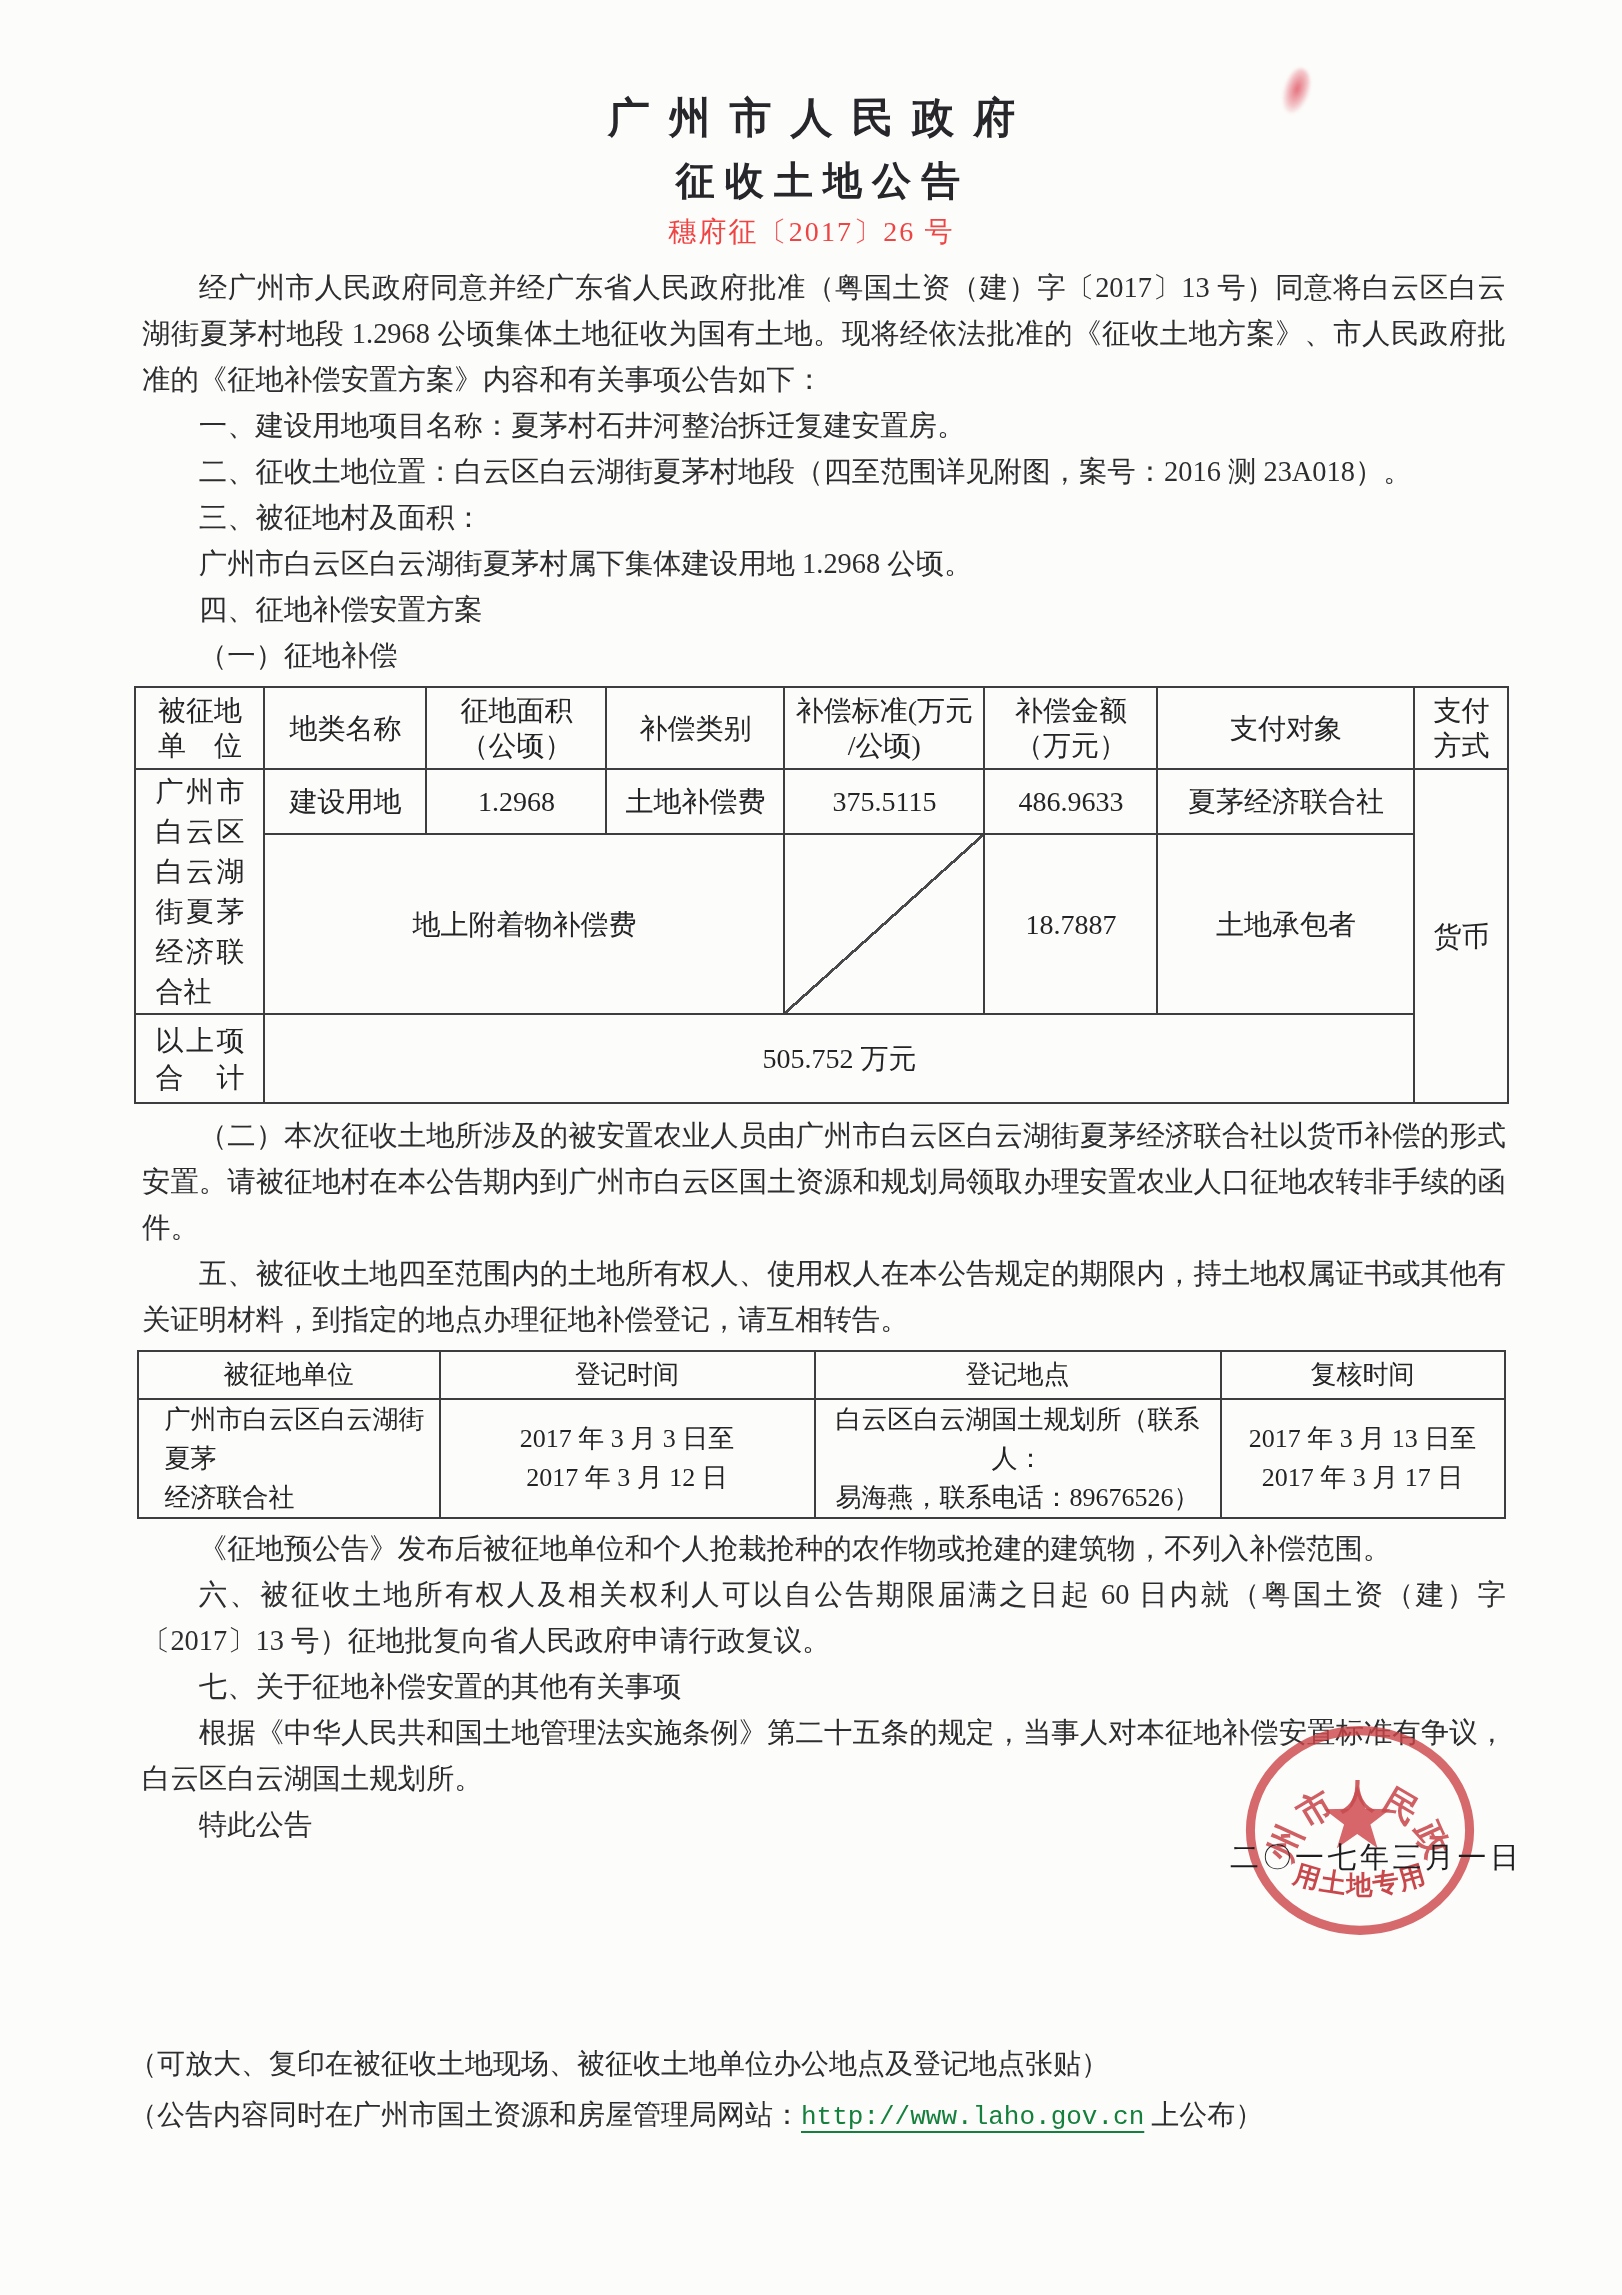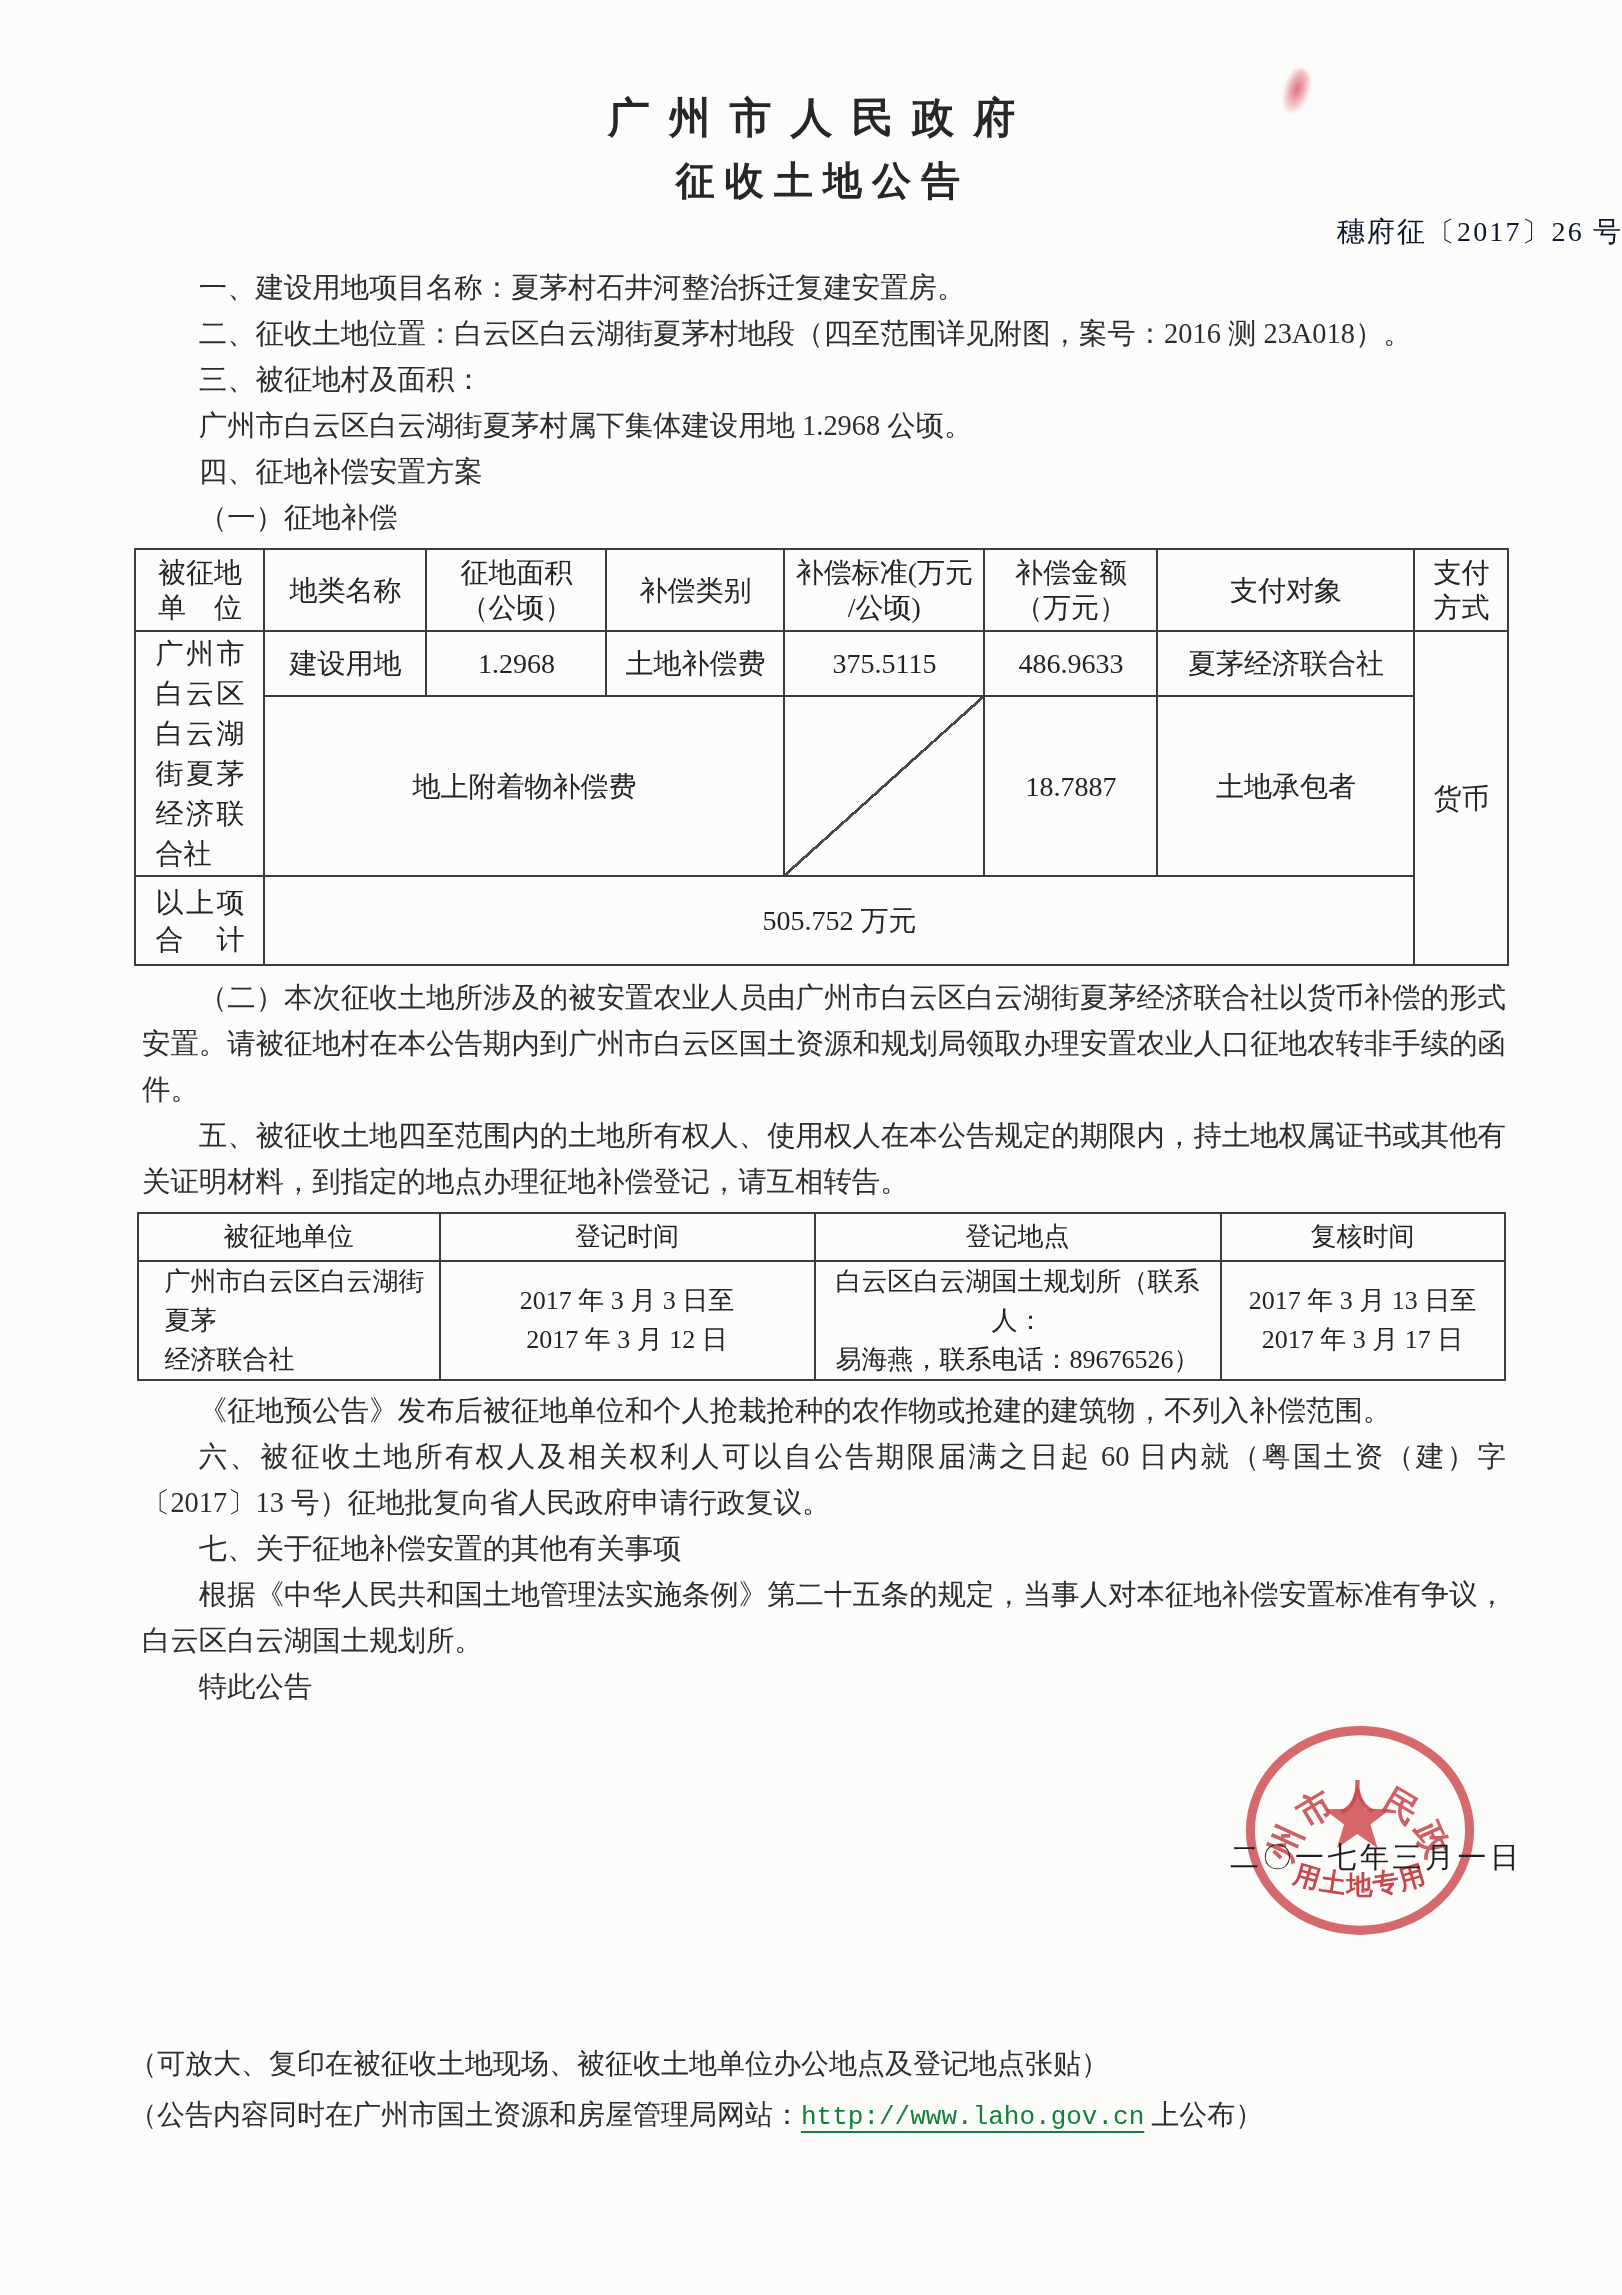--- a/index.html
+++ b/index.html
@@ -18,22 +18,22 @@
     margin:97px 0 0 0;text-align:center;
     font-size:42px;font-weight:bold;color:#26262b;
     letter-spacing:0.45em;text-indent:0.45em;line-height:1;
   }
   .subtitle{
     margin:22px 0 0 13px;text-align:center;
     font-size:39px;font-weight:bold;color:#26262b;
     letter-spacing:0.26em;text-indent:0.26em;line-height:1;
   }
   .docnum{
-    margin:18px 0 0 0;text-align:right;
-    font-size:28px;color:#0f172a;letter-spacing:2.1px;line-height:1;
+    margin:18px 0 0 0;text-align:center;
+    font-size:28px;color:#ef4444;letter-spacing:2.1px;line-height:1;
   }
 
   
   .body{
     margin:19.4px 117px 0 142px;
     font-size:28.4px;line-height:46px;
     text-align:justify;
   }
   .body p{margin:0;text-indent:2em;}
 
@@ -131,20 +131,21 @@
 
 <div class="doc">
 
   <div class="smudge"></div>
 
   <div class="title">广州市人民政府</div>
   <div class="subtitle">征收土地公告</div>
   <div class="docnum">穗府征〔2017〕26 号</div>
 
   <div class="body">
+    <p>经广州市人民政府同意并经广东省人民政府批准（粤国土资（建）字〔2017〕13 号）同意将白云区白云湖街夏茅村地段 1.2968 公顷集体土地征收为国有土地。现将经依法批准的《征收土地方案》、市人民政府批准的《征地补偿安置方案》内容和有关事项公告如下：</p>
     <p>一、建设用地项目名称：夏茅村石井河整治拆迁复建安置房。</p>
     <p>二、征收土地位置：白云区白云湖街夏茅村地段（四至范围详见附图，案号：2016 测 23A018）。</p>
     <p>三、被征地村及面积：</p>
     <p>广州市白云区白云湖街夏茅村属下集体建设用地 1.2968 公顷。</p>
     <p>四、征地补偿安置方案</p>
     <p>（一）征地补偿</p>
 
     <table class="t1">
       <colgroup>
         <col style="width:129px">

